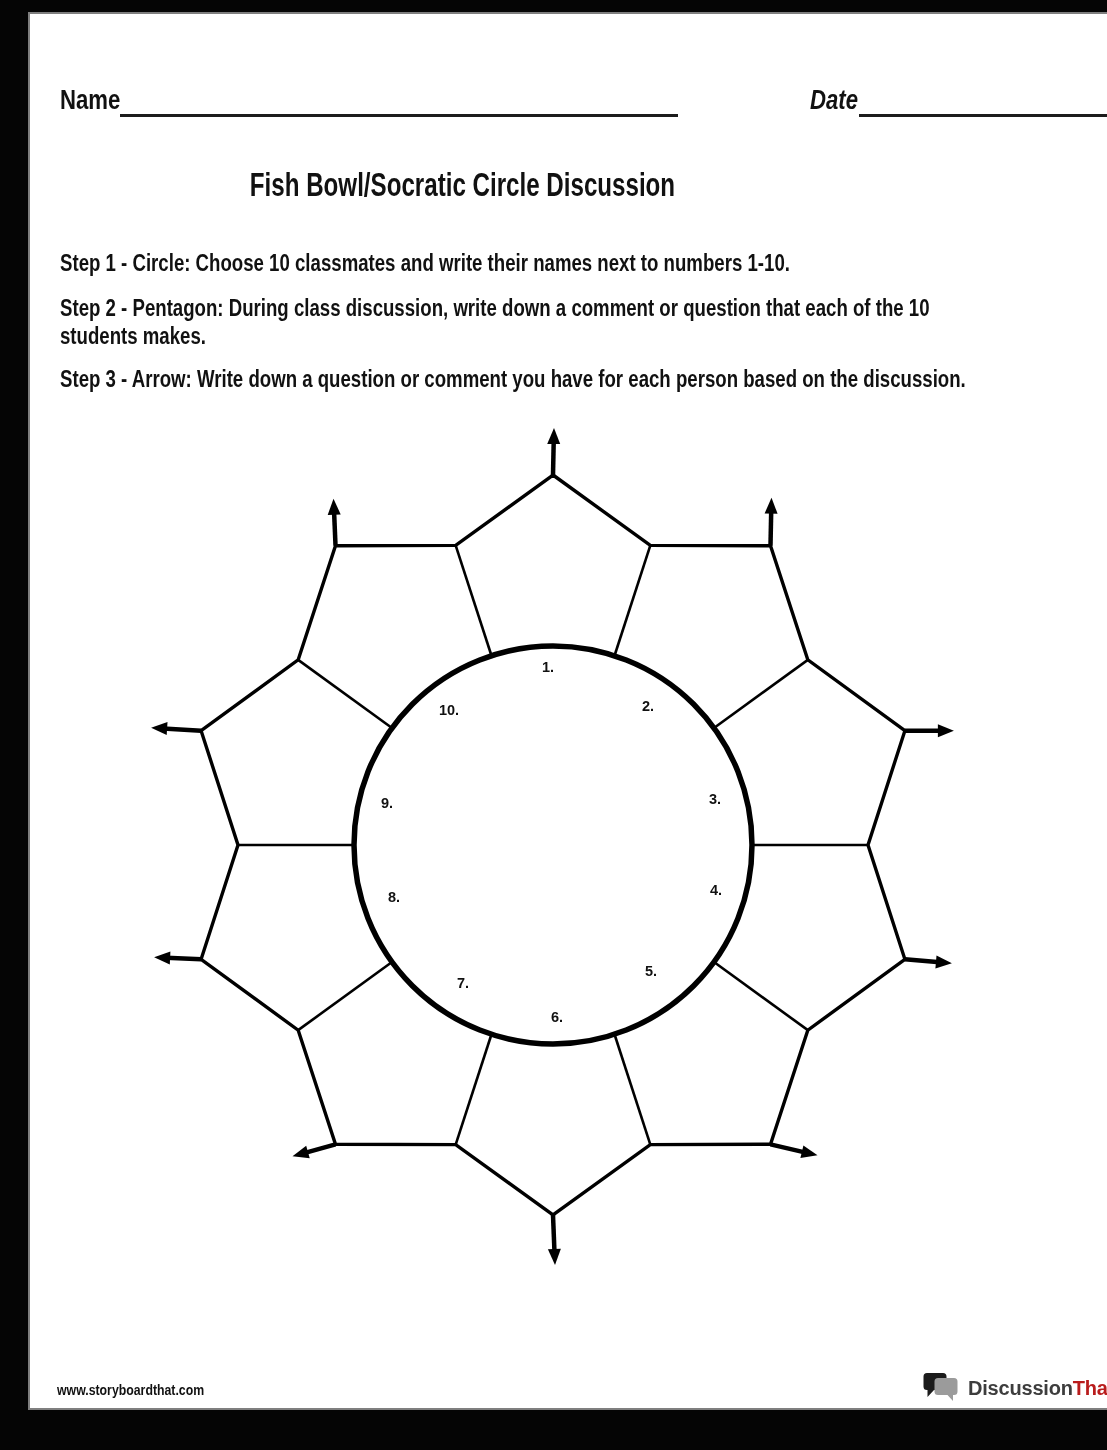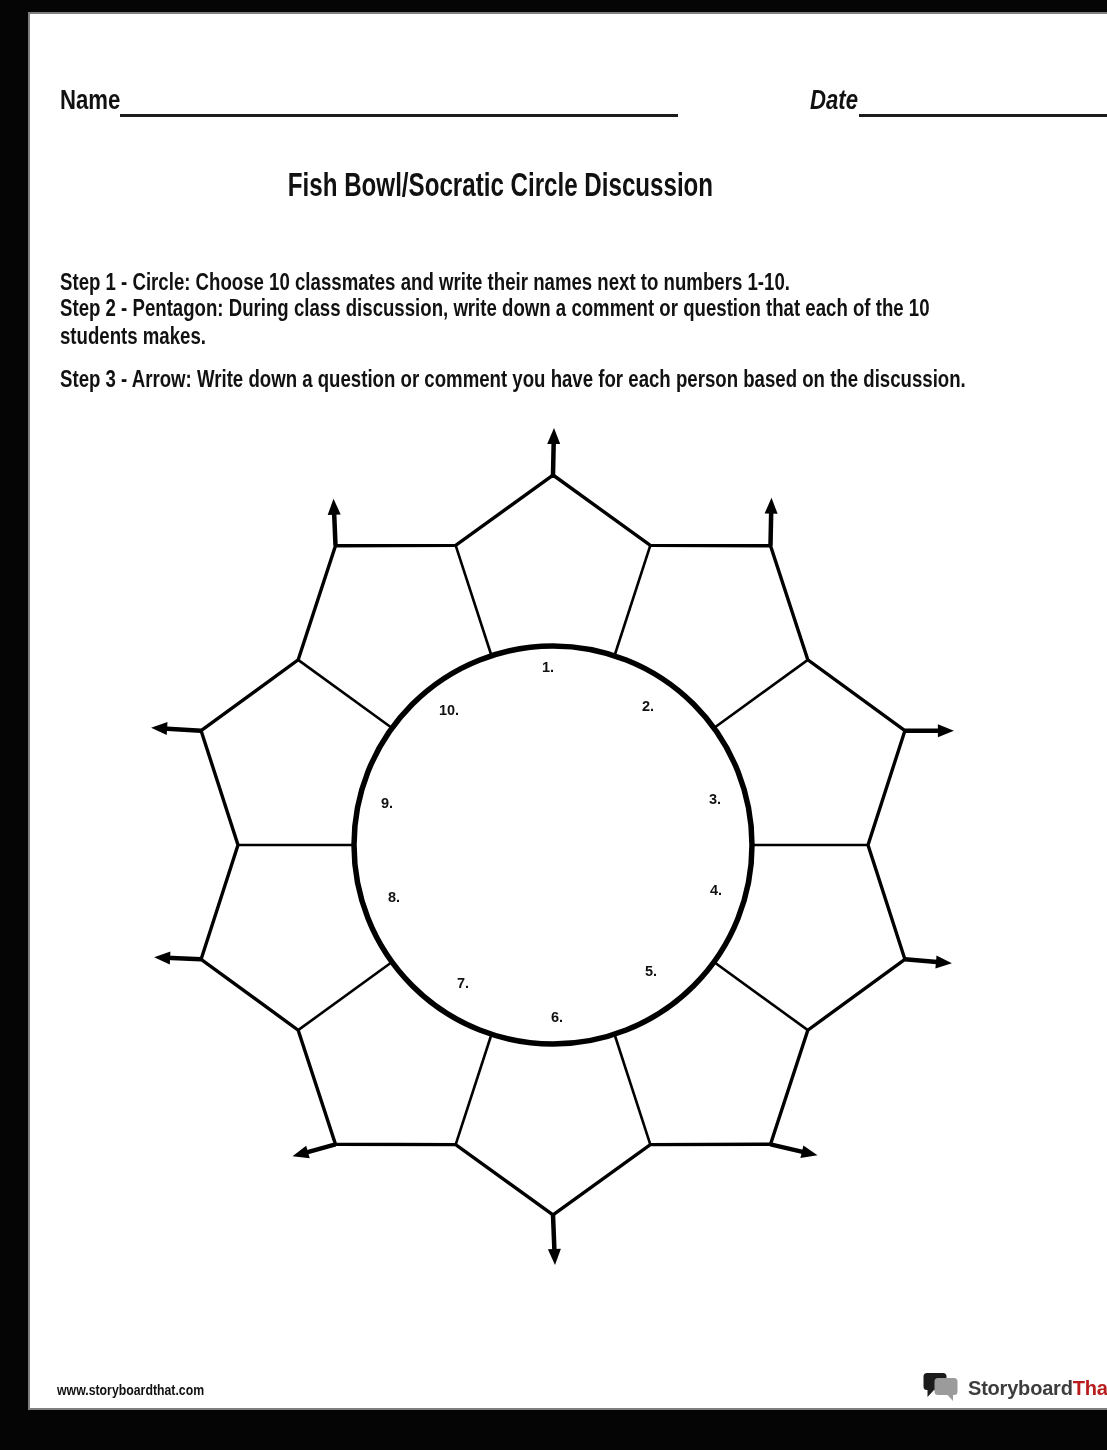--- a/index.html
+++ b/index.html
@@ -35,30 +35,30 @@
     position: absolute;
     height: 0;
     border-top: 3px solid #1c1c1c;
   }
   .name-line { left: 90px; top: 100px; width: 558px; }
   .date-line { left: 829px; top: 100px; width: 248px; }
   .title {
     position: absolute;
     left: 0; top: 150px; width: 864px;
     text-align: center;
-    font-size: 34px; line-height: 40px; padding-left: 38px;
+    font-size: 34px; line-height: 40px;
   }
   .title .cond { transform: scaleX(0.71); transform-origin: 50% 0; }
   .step {
     position: absolute;
     left: 30px;
     font-size: 23px; line-height: 28px;
   }
   .step .cond { display: block; transform: scaleX(0.81); }
-  .step-1 { top: 235px; margin-top: 19px; }
+  .step-1 { top: 235px; }
   .step-2 { top: 280px; }
   .step-3 { top: 351px; }
   .diagram {
     position: absolute;
     left: 0; top: 0;
     width: 1107px; height: 1450px;
     pointer-events: none;
   }
   .footer-site {
     position: absolute;
@@ -113,21 +113,21 @@
 
   <div class="footer-site">
     <span class="cond">www.storyboardthat.com</span>
   </div>
 
   <div class="logo">
     <svg class="logo-icon" width="38" height="32" viewBox="0 0 38 32">
       <path d="M4 1 h16 a3.5 3.5 0 0 1 3.5 3.5 v10 a3.5 3.5 0 0 1 -3.5 3.5 h-9 l-6.5 7 v-7 h-0.5 a3.5 3.5 0 0 1 -3.5 -3.5 v-10 a3.5 3.5 0 0 1 3.5 -3.5 z" fill="#1b1b1b"></path>
       <path d="M15 6 h16 a3.5 3.5 0 0 1 3.5 3.5 v10 a3.5 3.5 0 0 1 -3.5 3.5 h-1 v6 l-5.5 -6 h-9.5 a3.5 3.5 0 0 1 -3.5 -3.5 v-10 a3.5 3.5 0 0 1 3.5 -3.5 z" fill="#9b9b9b"></path>
     </svg>
-    <span class="logo-text"><span style="color: rgb(61, 61, 61);">Storyboard</span><span style="color: #b91c1c;">That</span></span>
+    <span class="logo-text"><span style="color: rgb(61, 61, 61);">Discussion</span><span style="color: #b91c1c;">That</span></span>
   </div>
 
 </div>
 
 <svg class="diagram" viewBox="0 0 1107 1450">
     <line x1="650.3403532281085" y1="545.4171973670266" x2="614.4943818806146" y2="655.7397532572645" stroke="#000000" stroke-width="2.6"></line>
     <line x1="807.8403532281085" y1="659.847645527871" x2="713.9943818806146" y2="728.0307347937978" stroke="#000000" stroke-width="2.6"></line>
     <line x1="868" y1="845" x2="752" y2="845" stroke="#000000" stroke-width="2.6"></line>
     <line x1="807.8403532281085" y1="1030.152354472129" x2="713.9943818806146" y2="961.9692652062022" stroke="#000000" stroke-width="2.6"></line>
     <line x1="650.3403532281085" y1="1144.5828026329734" x2="614.4943818806146" y2="1034.2602467427355" stroke="#000000" stroke-width="2.6"></line>

